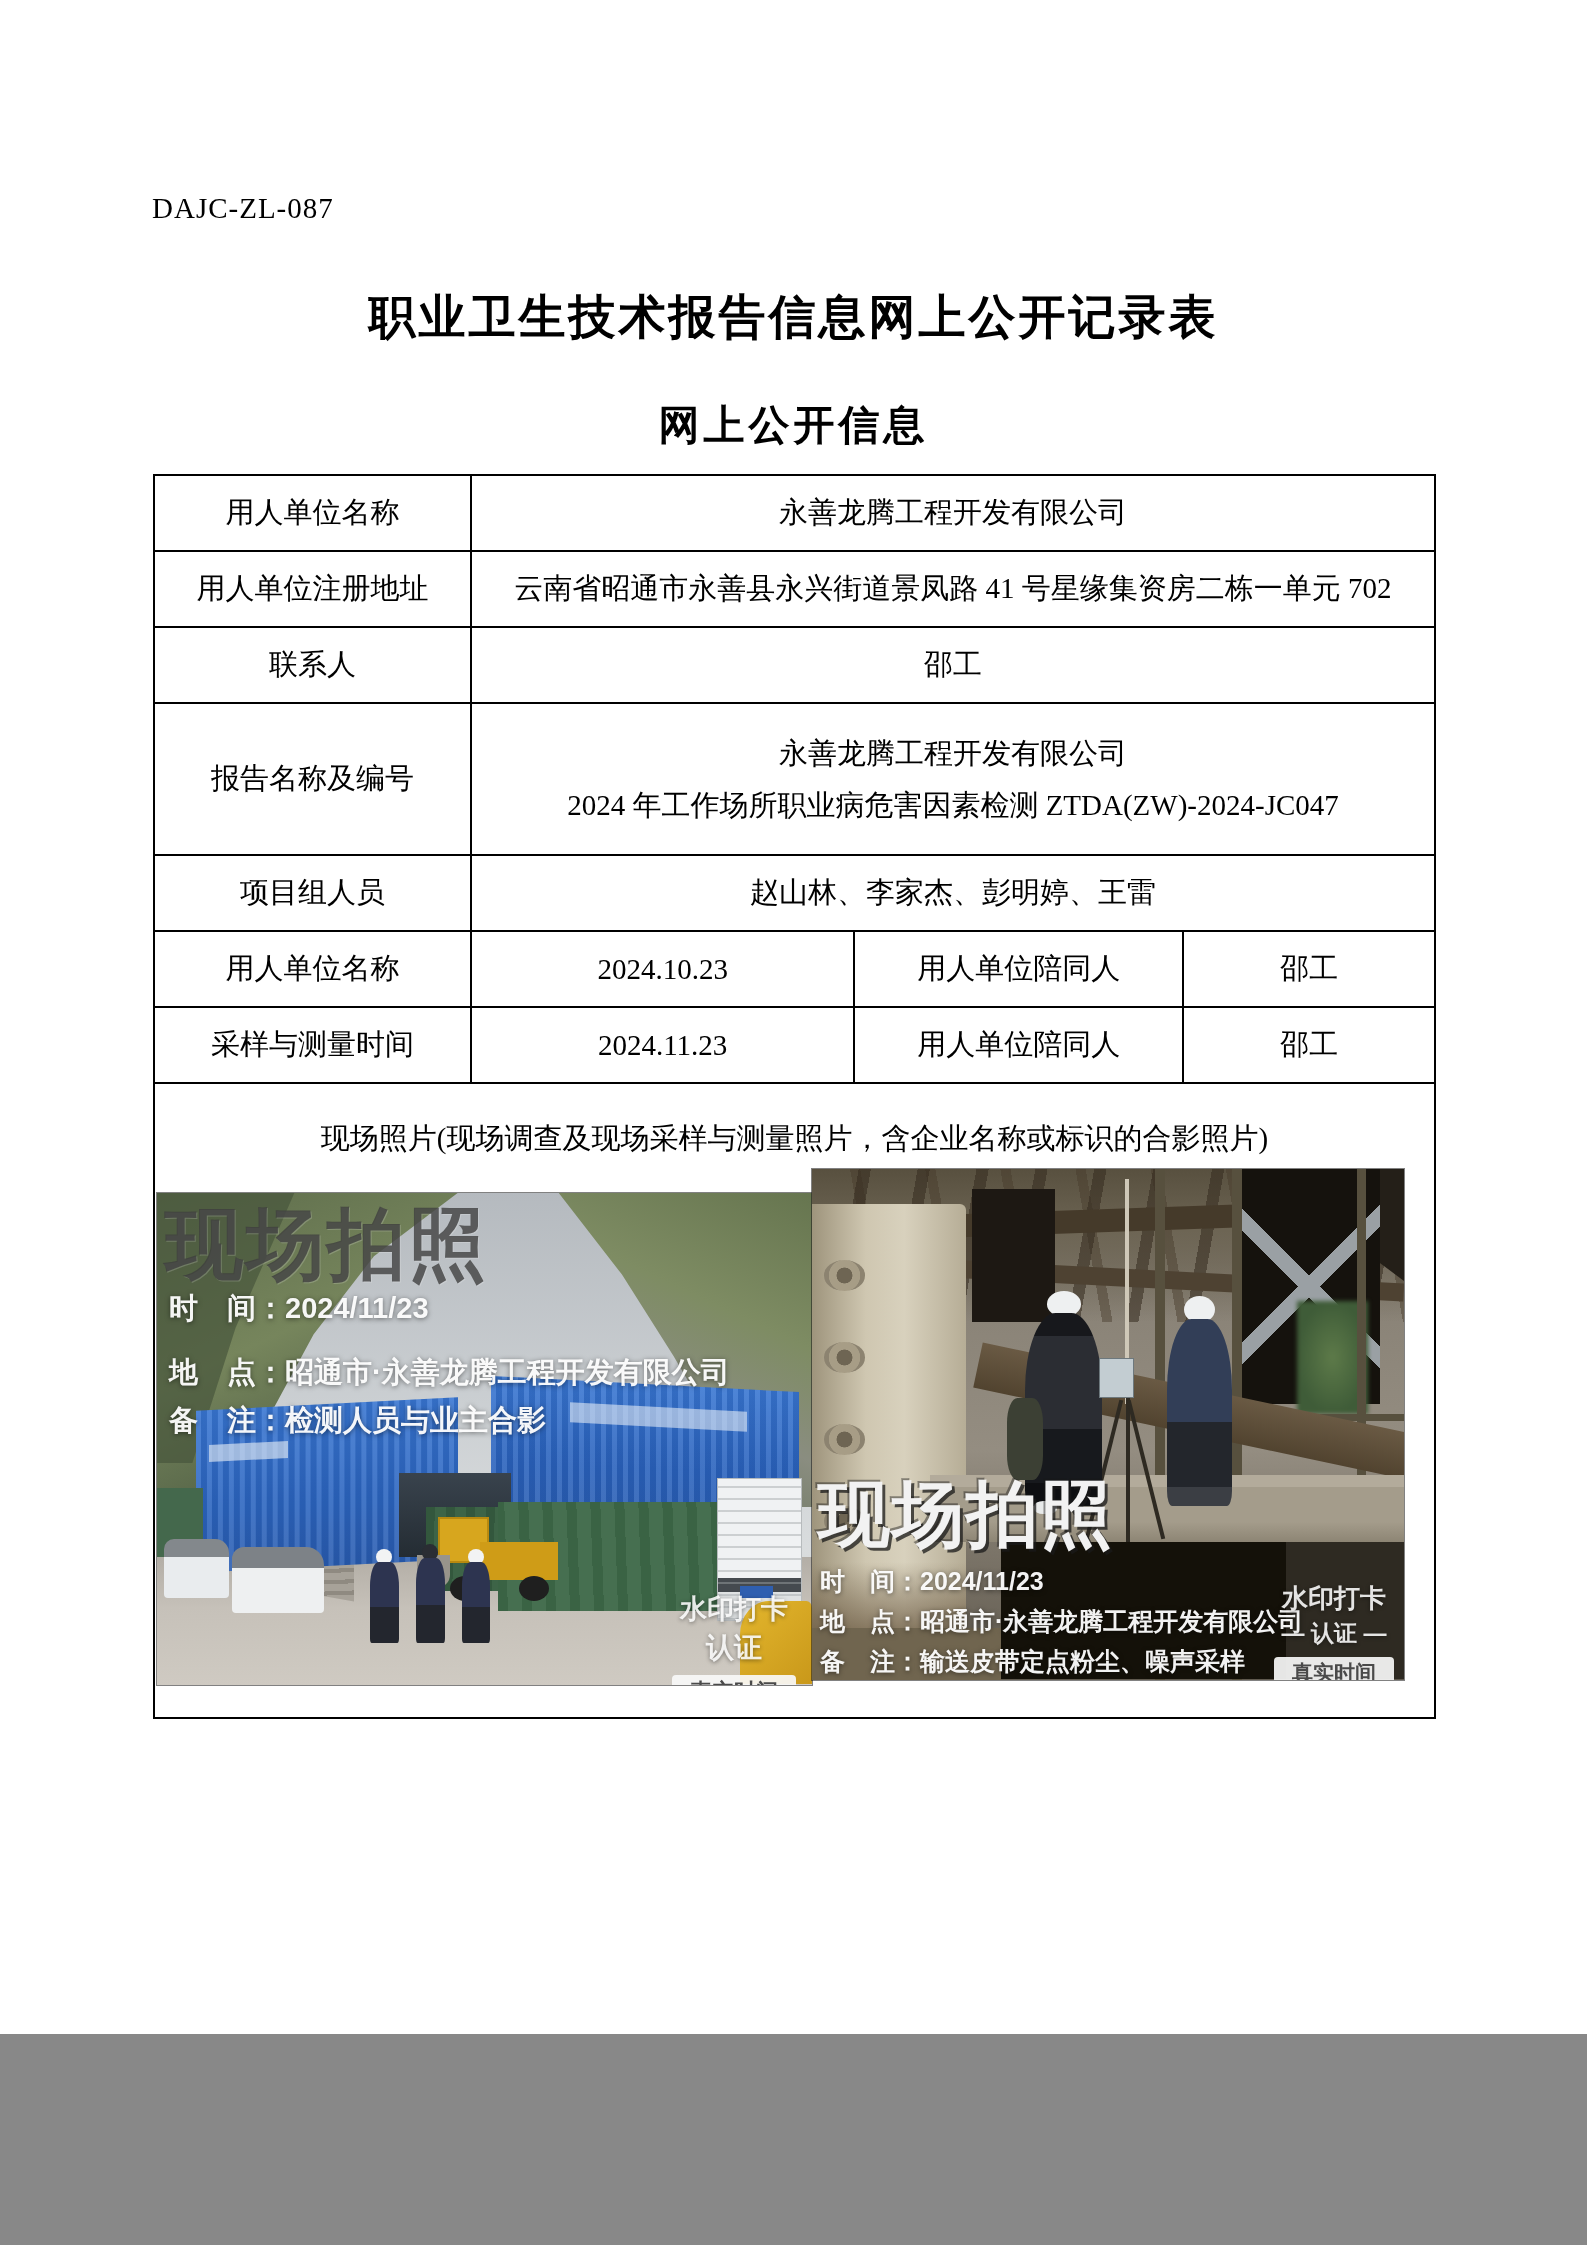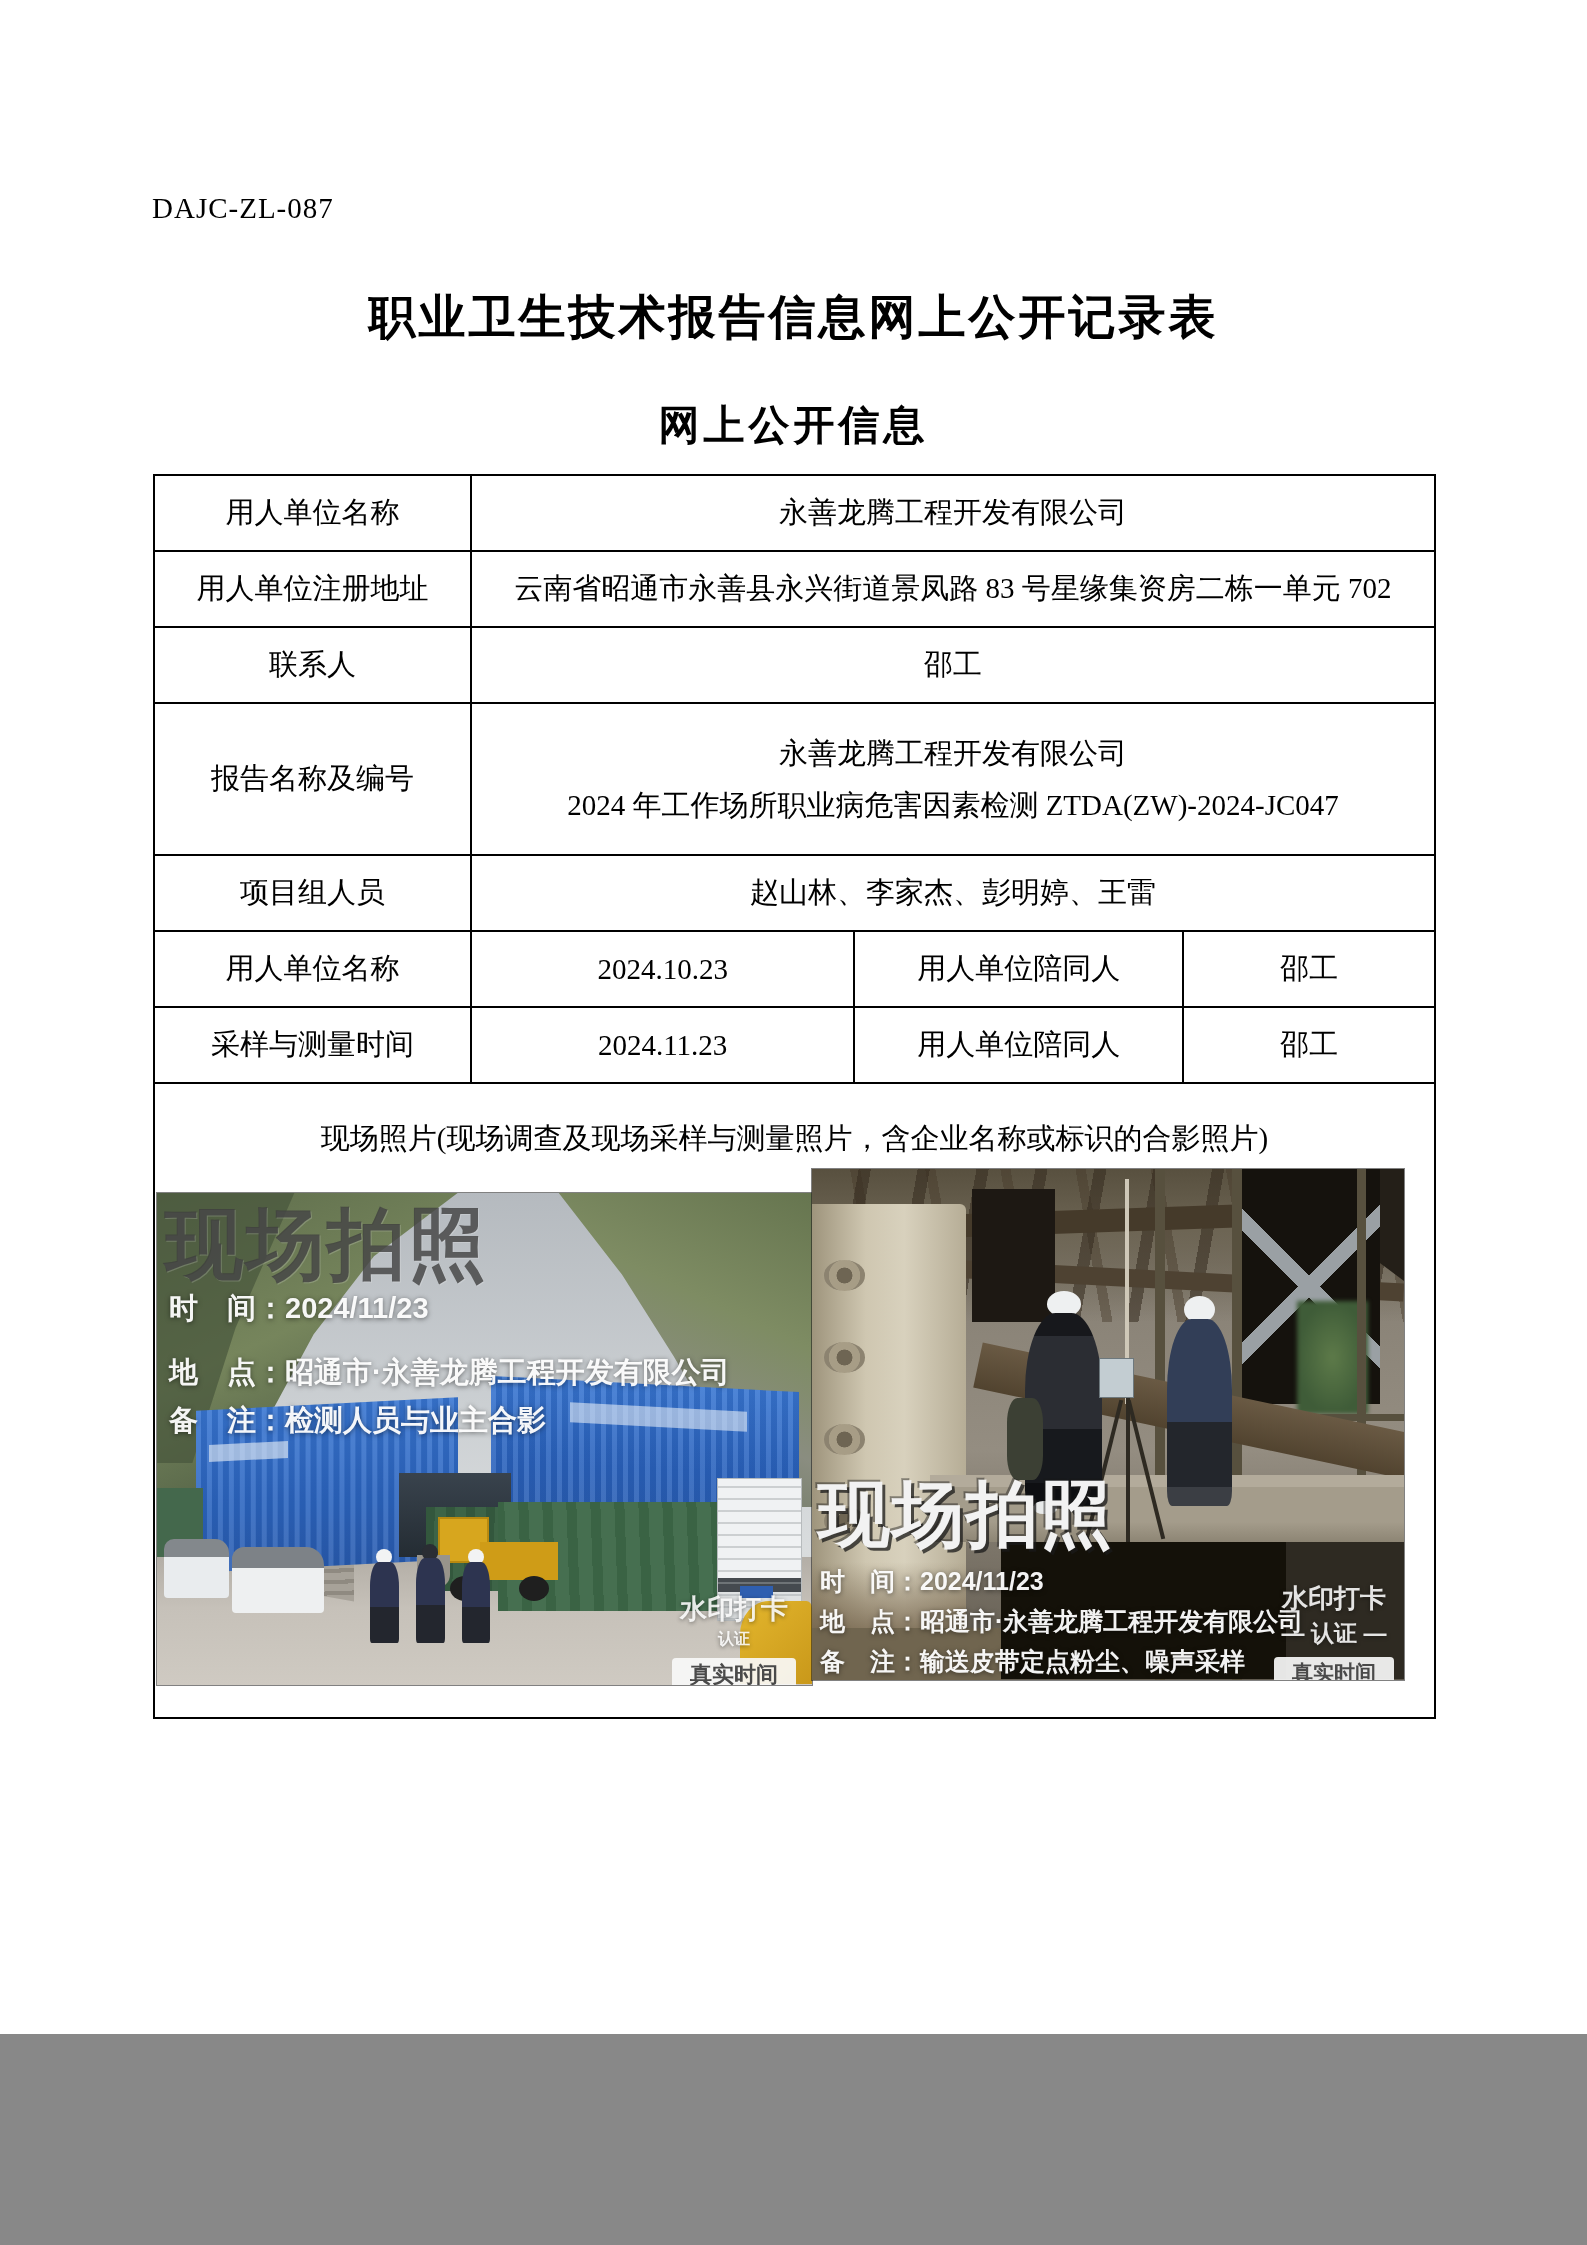--- a/index.html
+++ b/index.html
@@ -159,21 +159,21 @@
   .photo-right .wm-line { font-size:25px; left:8px; }
   .pl-wm1{top:96px} .pl-wm2{top:160px} .pl-wm3{top:208px}
   .pr-wm1{top:396px} .pr-wm2{top:436px} .pr-wm3{top:476px}
   .wm-badge { text-align:center; font-weight:700; color:rgba(255,255,255,.88);
     text-shadow:0 1px 4px rgba(0,0,0,.45);
     font-family:"Liberation Sans","DejaVu Sans",sans-serif; }
   .photo-left  .wm-badge { right:16px; top:398px; }
   .photo-right .wm-badge { right:10px; top:412px; }
   .wm-badge-title { position:static; display:block; font-size:27px; }
   .photo-right .wm-badge-title { font-size:26px; }
-  .wm-badge-sub { position:static; display:block; font-size:16px; margin-top:2px; }
+  .wm-badge-sub { position:static; display:block; font-size:28px; margin-top:2px; }
   .photo-right .wm-badge-sub { font-size:23px; }
   .wm-badge-chip { position:static; display:inline-block; margin-top:8px;
     background:rgba(248,248,248,.92); color:#4a4a4a; font-size:22px;
     padding:2px 18px; border-radius:4px; text-shadow:none; }
   .photo-right .wm-badge-chip { font-size:21px; }
 </style>
 </head>
 <body>
 
 <div class="page">
@@ -189,21 +189,21 @@
         <col style="width:327px">
         <col style="width:250px">
     </colgroup>
     <tbody>
         <tr class="r-normal">
       <td>用人单位名称</td>
       <td colspan="3">永善龙腾工程开发有限公司</td>
     </tr>
     <tr class="r-normal">
       <td>用人单位注册地址</td>
-      <td colspan="3">云南省昭通市永善县永兴街道景凤路 83 号星缘集资房二栋一单元 702</td>
+      <td colspan="3">云南省昭通市永善县永兴街道景凤路 41 号星缘集资房二栋一单元 702</td>
     </tr>
     <tr class="r-normal">
       <td>联系人</td>
       <td colspan="3">邵工</td>
     </tr>
     <tr class="r-report">
       <td>报告名称及编号</td>
       <td colspan="3">
         <div class="report-line">永善龙腾工程开发有限公司</div>
         <div class="report-line">2024 年工作场所职业病危害因素检测 ZTDA(ZW)-2024-JC047</div>

